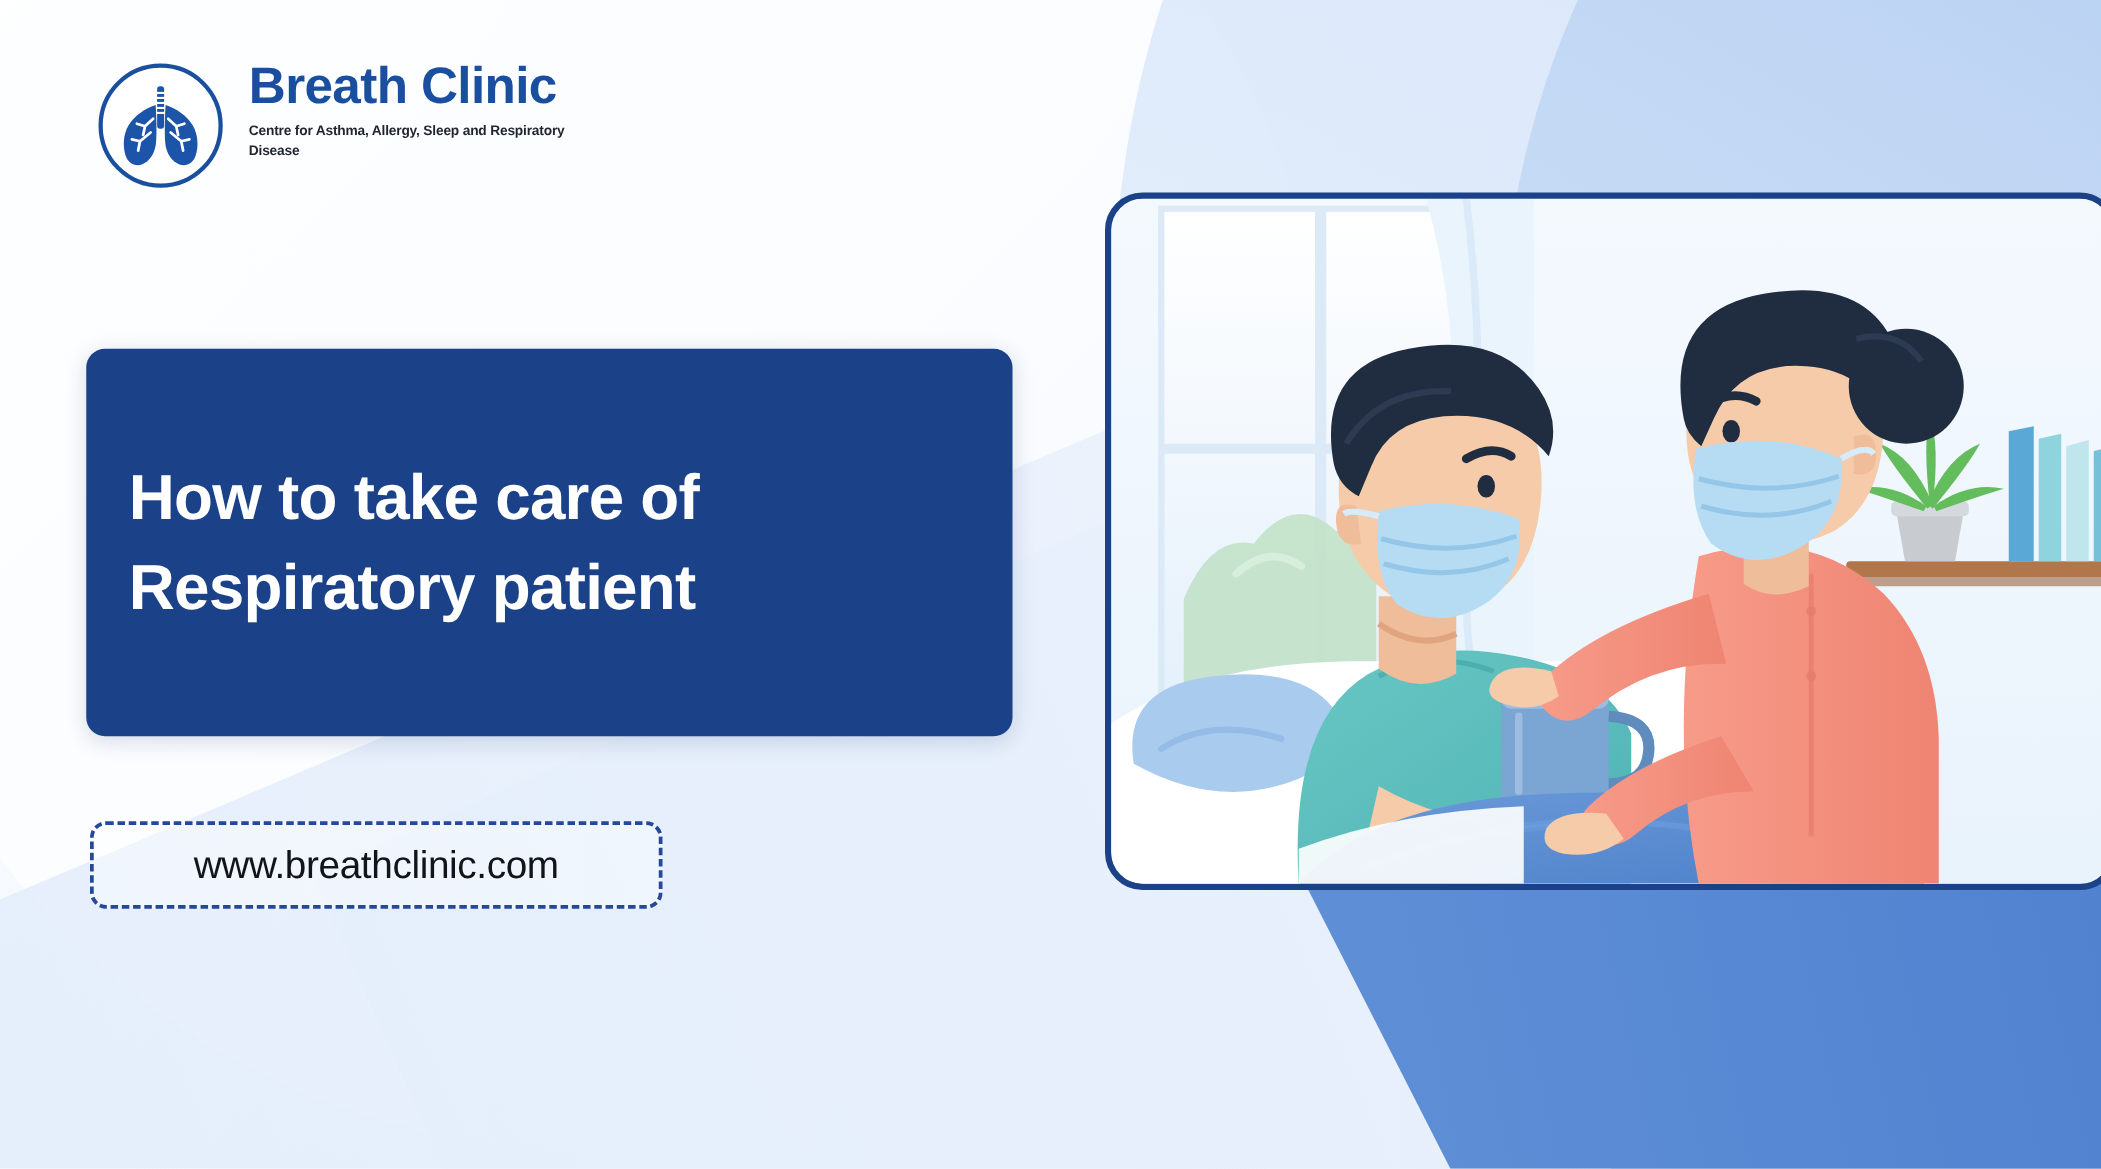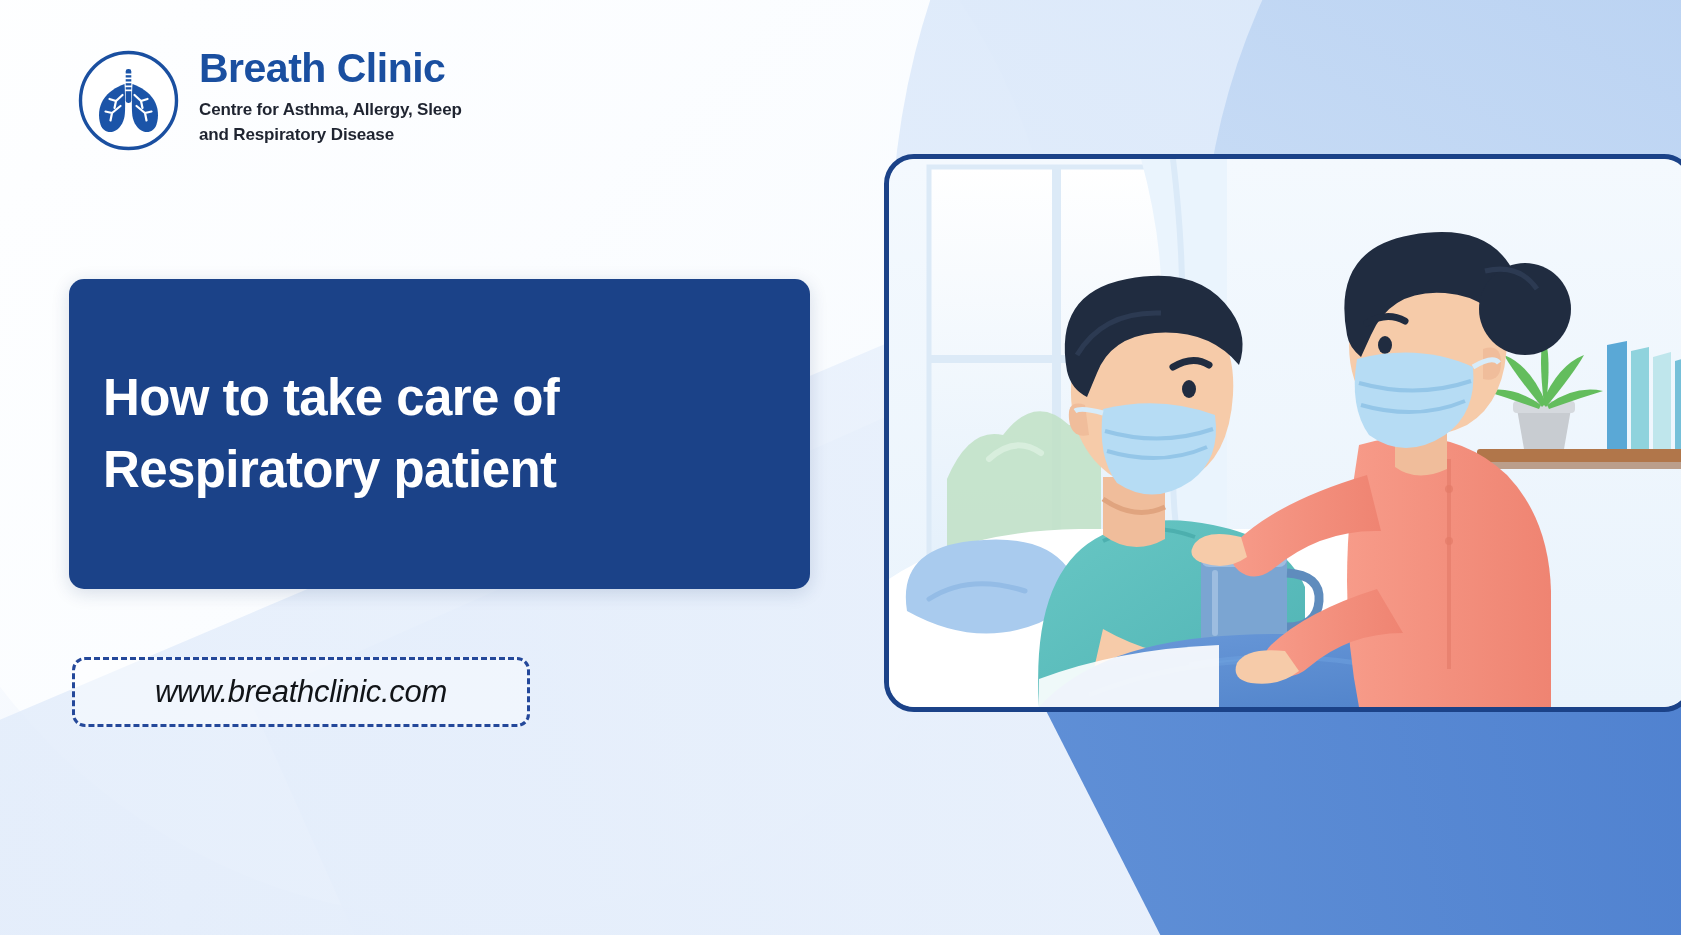--- a/index.html
+++ b/index.html
@@ -51,42 +51,41 @@
   }
   
   .logo{position:absolute;left:76px;top:48px;display:flex;align-items:flex-start;gap:18px;}
   .logo-mark{width:105px;height:105px;flex:0 0 105px;}
   .logo-text{display:flex;flex-direction:column;justify-content:center;}
   .brand-name{
     font-size:41px;font-weight:bold;color:#1a4fa0;letter-spacing:-.5px;
     line-height:1;margin-bottom:9px;
   }
   .brand-tagline{
-    font-size:17px;font-weight:bold;color:#1f2430;line-height:1.45;
+    font-size:11px;font-weight:bold;color:#1f2430;line-height:1.45;
     letter-spacing:-.15px;max-width:280px;
   }
   
   .title-card{
     position:absolute;left:69px;top:279px;width:741px;height:310px;
     background:#1b4288;border-radius:15px;
     box-shadow:0 4px 18px rgba(20,52,108,.16);
     display:flex;align-items:center;
   }
   .title-text{
     color:#ffffff;font-size:51px;font-weight:bold;line-height:1.42;
     padding:0 0 0 34px;letter-spacing:-.6px;
   }
   .title-text .ln{display:block;white-space:nowrap;}
   
   .url-pill{
     position:absolute;left:72px;top:657px;width:452px;height:64px;
     border:3px dashed #24489a;border-radius:13px;
     display:flex;align-items:center;justify-content:center;
     background:rgba(255,255,255,.42);
-    font-style:italic;
   }
   .url-text{font-size:31px;color:#111418;letter-spacing:-.3px;}
   
   .illus-frame{
     position:absolute;left:884px;top:154px;width:800px;height:548px;
     border:5px solid #1b4288;border-radius:30px;overflow:hidden;
     background:#f2f8fd;
   }
   .illus-frame svg{display:block;width:100%;height:100%;}
 </style>

